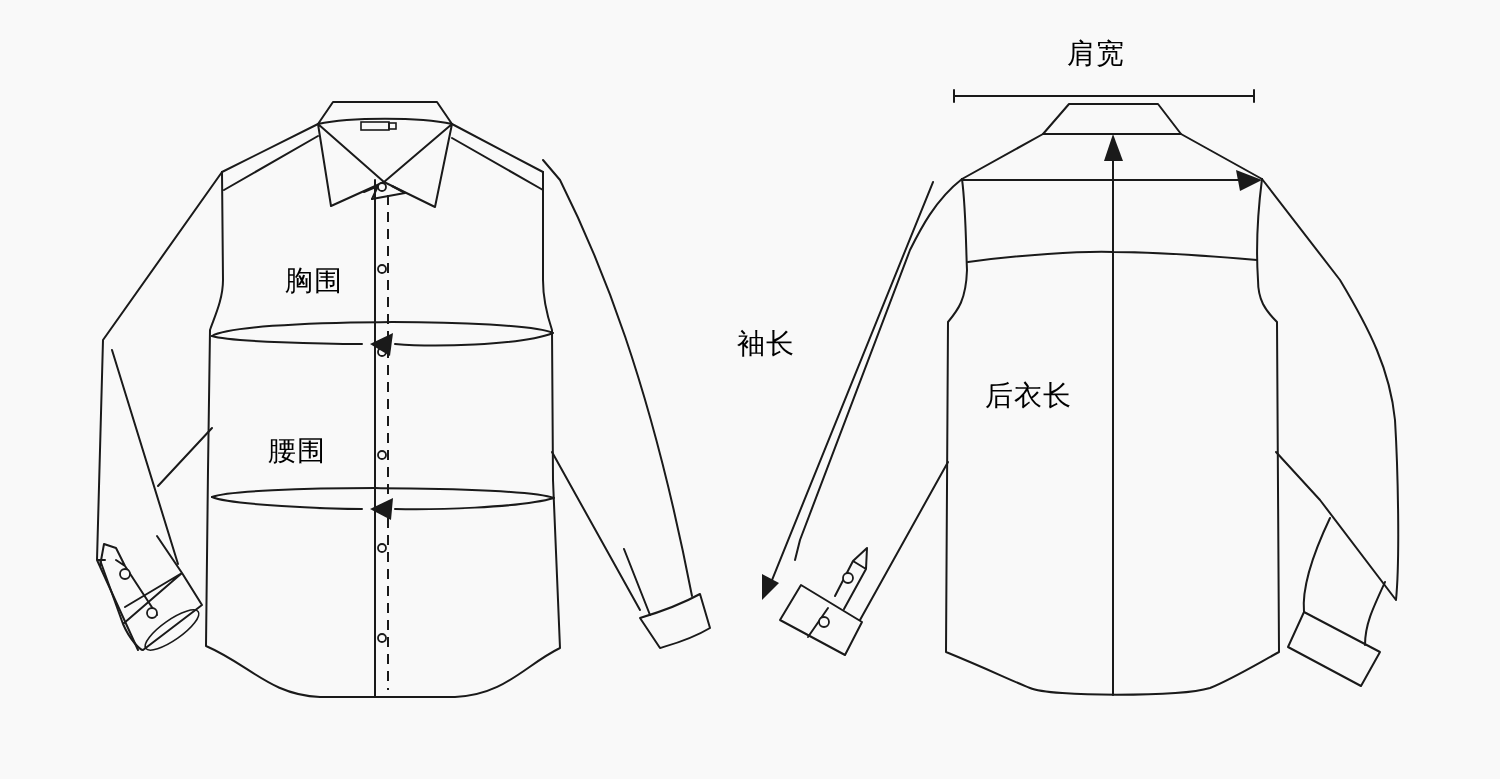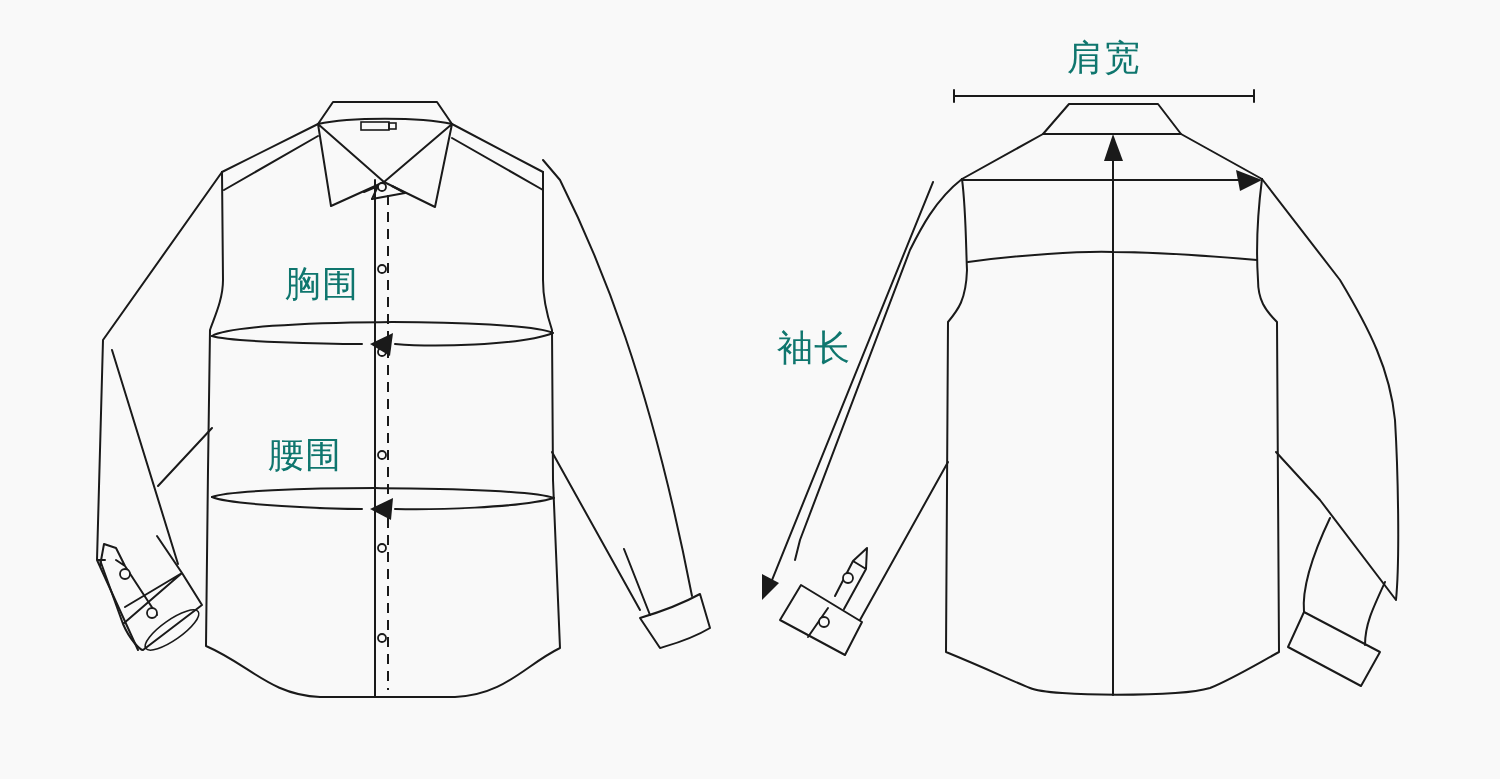--- a/index.html
+++ b/index.html
@@ -10,22 +10,22 @@
     }
     #canvas { position: relative; width: 1500px; height: 779px; }
     svg.art { position: absolute; left: 0; top: 0; }
     .line { fill: none; stroke: #1a1a1a; stroke-width: 2; stroke-linejoin: round; stroke-linecap: round; }
     .thin { fill: none; stroke: #1a1a1a; stroke-width: 1.6; }
     .dash { fill: none; stroke: #1a1a1a; stroke-width: 2; stroke-dasharray: 10 7; }
     .btn { fill: #fafafa; stroke: #1a1a1a; stroke-width: 1.8; }
     .arrowhead { fill: #1a1a1a; }
     .label {
       position: absolute;
-      font-size: 36px;
-      color: #0f766e;
+      font-size: 28px;
+      color: #000000;
       letter-spacing: 1px;
       line-height: 1;
       white-space: nowrap;
     }
   </style>
 </head>
 <body>
 
 <div id="canvas">
 
@@ -141,14 +141,15 @@
       <g>
         <line class="line" x1="962" y1="180" x2="1240" y2="180"></line>
         <polygon class="arrowhead" points="1262,180 1236,170 1240,191"></polygon>
       </g>
     </g>
   </svg>
 
   <div class="label" style="left:285px; top:269px;font-family:Liberation Mono, monospace;">胸围</div>
   <div class="label" style="left:268px; top:437px;">腰围</div>
   <div class="label" style="left:1067px; top:40px;">肩宽</div>
-  <div class="label" style="left:777px; top:330px;">袖长</div>
+  <div class="label" style="left:737px; top:330px;">袖长</div>
+  <div class="label" style="left:985px; top:382px;">后衣长</div>
 </div>
 
 </body></html>

